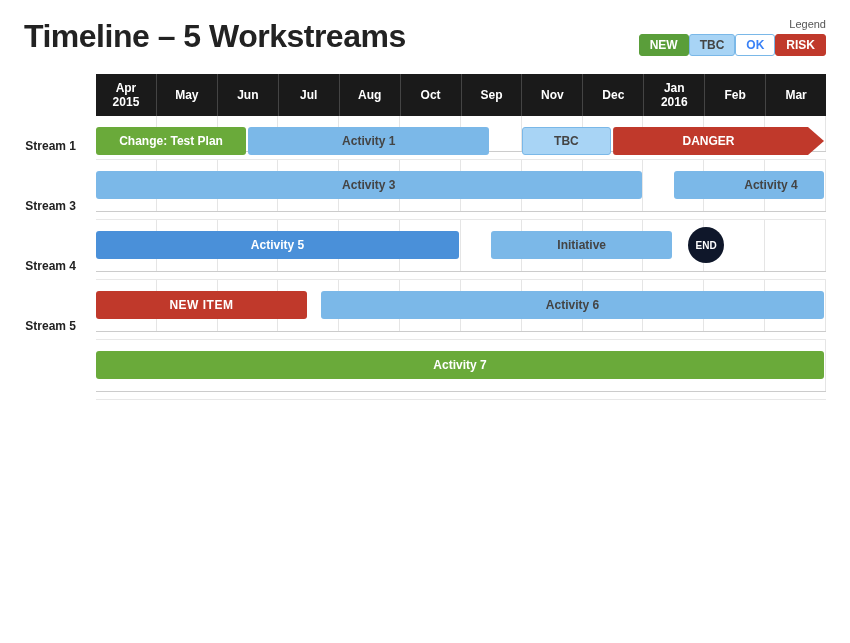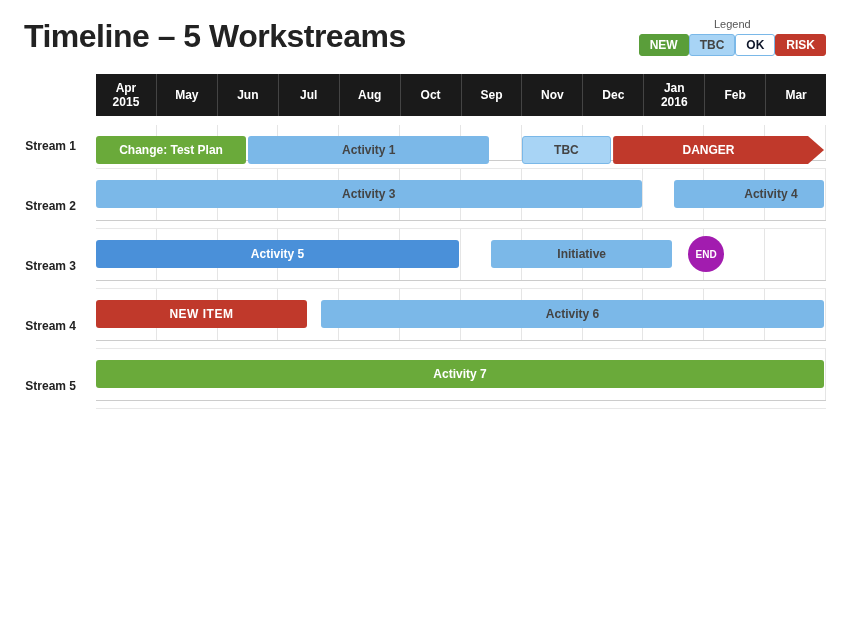--- a/index.html
+++ b/index.html
@@ -26,41 +26,41 @@
     }
     .title {
       font-size: 32px;
       font-weight: bold;
       color: #222;
       letter-spacing: -0.5px;
     }
     .legend-area {
       display: flex;
       flex-direction: column;
-      align-items: center;
+      align-items: flex-end;
     }
     .legend-label {
       font-size: 11px;
       color: #555;
       margin-bottom: 4px;
     }
     .legend-items {
       display: flex;
     }
     .legend-badge {
       padding: 3px 10px;
       font-size: 12px;
       font-weight: bold;
       border-radius: 3px;
       border: 1px solid #ccc;
       color: #fff;
     }
     .badge-new { background: #5a9e3a; border-color: #5a9e3a; }
     .badge-tbc { background: #a8d4f5; border-color: #7ab8e8; color: #444; }
-    .badge-ok { background: #fff; border-color: #7ab8e8; color: #0f172a; }
+    .badge-ok { background: #fff; border-color: #7ab8e8; color: #3b82f6; }
     .badge-risk { background: #c0392b; border-color: #c0392b; }
 
     
     .timeline-wrapper {
       position: relative;
       display: flex;
     }
     .labels-col {
       display: flex;
       flex-direction: column;
@@ -165,21 +165,21 @@
       background: #a8d4f5;
       color: #444;
       border: 1px solid #7ab8e8;
     }
     .bar-green-label { background: #6aaa3a; }
     .end-circle {
       position: absolute;
       width: 36px;
       height: 36px;
       border-radius: 50%;
-      background: #a21caf;
+      background: #0f172a;
       display: flex;
       align-items: center;
       justify-content: center;
       font-size: 10px;
       font-weight: bold;
       color: #fff;
       top: 7px;
     }
   </style>
 </head>
@@ -199,21 +199,20 @@
       </div>
     </div>
   </div>
 
   <div class="timeline-wrapper">
 
     <div class="labels-col">
       <div class="label-header"></div>
 
     <div class="label-cell" style="height: 60px;">Stream 1</div>
-        <div class="label-cell" style="height: 60px;">Stream 2</div>
         <div class="label-cell" style="height: 60px;">Stream 3</div>
         <div class="label-cell" style="height: 60px;">Stream 4</div>
         <div class="label-cell" style="height: 60px;">Stream 5</div>
       </div>
 
     <div class="grid-area">
 
       <div class="months-header">
 
       <div class="month-col">
@@ -252,21 +251,21 @@
             <span>Feb</span>
           </div>
           <div class="month-col">
             <span>Mar</span>
           </div>
         </div>
 
       <div class="stream-rows">
 
       <div class="s-row">
-            <div class="s-row-bg" style="height: 36px; position: relative; margin-top: 9px;">
+            <div class="s-row-bg" style="height: 36px; position: relative;">
               <div class="bg-cell"></div>
               <div class="bg-cell"></div>
               <div class="bg-cell"></div>
               <div class="bg-cell"></div>
               <div class="bg-cell"></div>
               <div class="bg-cell"></div>
               <div class="bg-cell"></div>
               <div class="bg-cell"></div>
               <div class="bg-cell"></div>
               <div class="bg-cell"></div>

